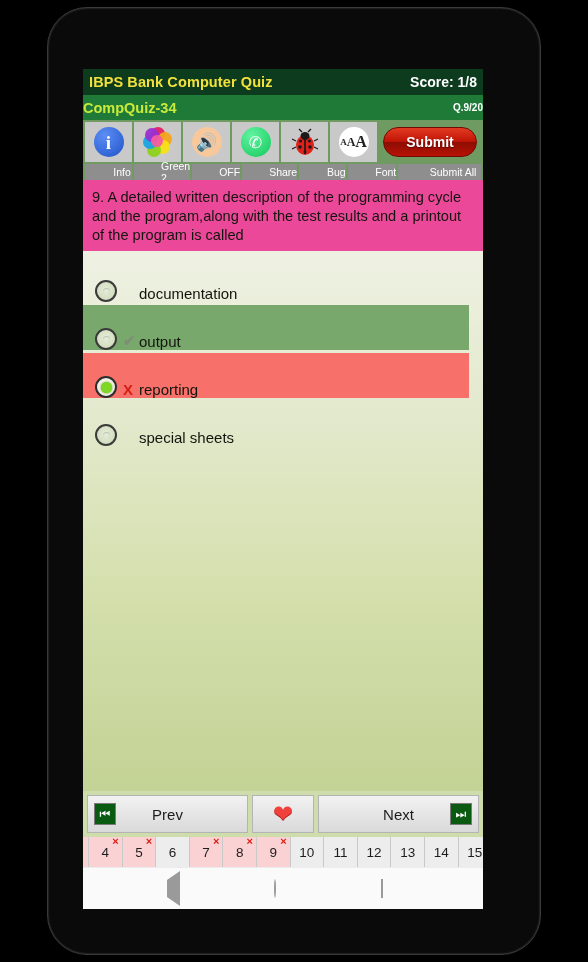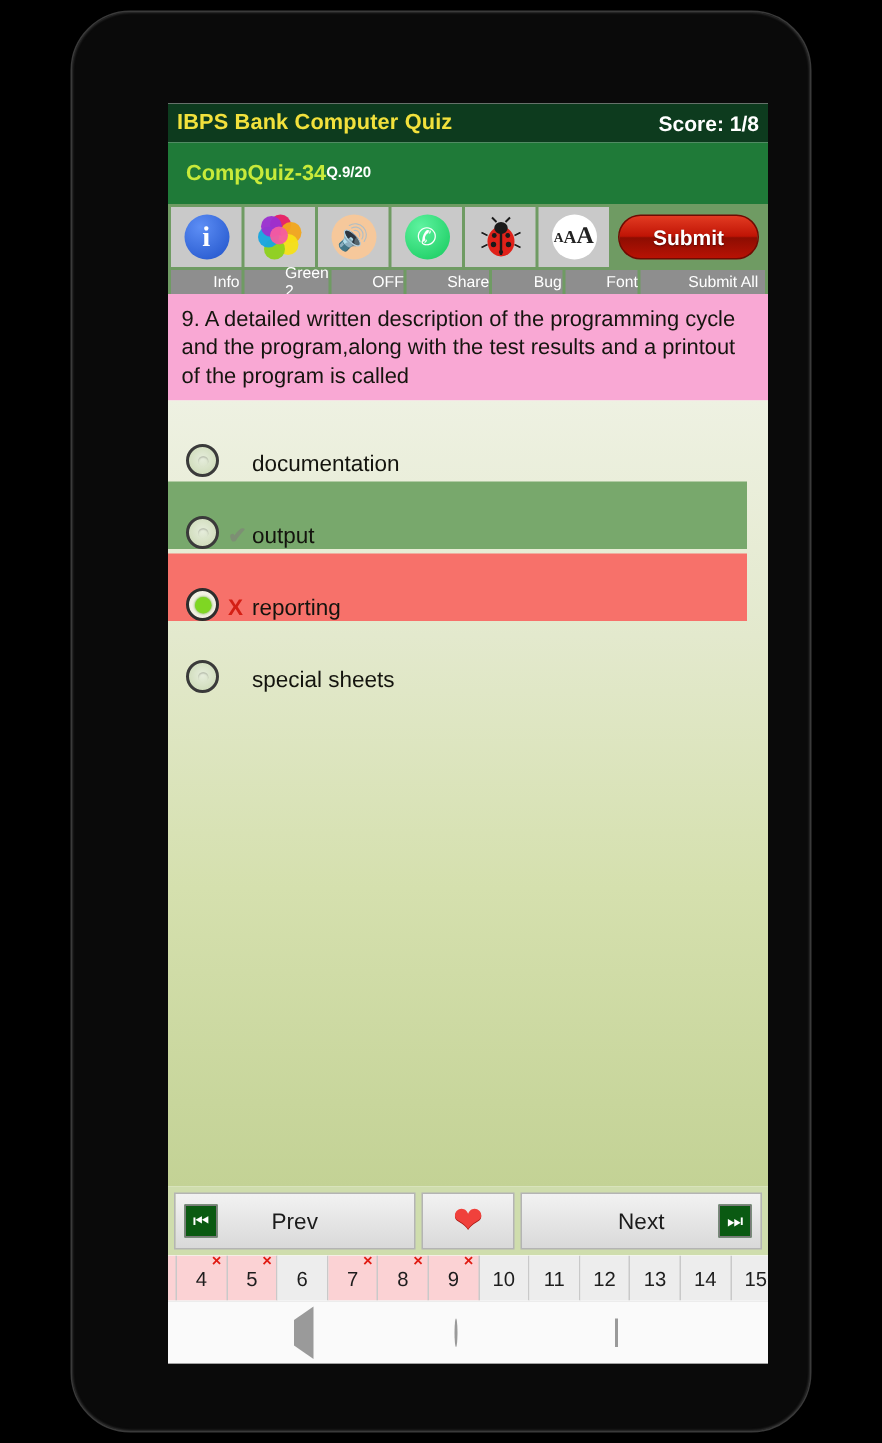--- a/index.html
+++ b/index.html
@@ -15,43 +15,43 @@
     position: absolute;
     left: 47px; top: 7px;
     width: 494px; height: 948px;
     background: #0a0a0a;
     border-radius: 40px;
     border: 1px solid #3a3a3a;
     box-shadow: inset 0 0 2px #555;
   }
   #screen {
     position: absolute;
-    left: 64px; top: 61px;
+    left: 35px; top: 61px;
     width: 400px; height: 840px;
     background: #ffffff;
     overflow: hidden;
   }
 
   
   .titlebar1 {
     height: 26px;
     background: #0d3b1e;
     display: flex; align-items: center;
     padding: 0 6px;
     justify-content: space-between;
   }
   .titlebar1 .t1 { color: #f2e13c; font-size: 14.5px; font-weight: bold; letter-spacing: .1px; }
   .titlebar1 .t2 { color: #ffffff; font-size: 14px; font-weight: bold; }
 
   .titlebar2 {
-    height: 41px;
+    height: 25px;
     background: #1f7a38;
     display: flex; align-items: center;
-    padding: 0 12px;
-    justify-content: flex-start;
+    padding: 0 0;
+    justify-content: space-between;
   }
   .titlebar2 .t1 { color: #c8ea3a; font-size: 14.5px; font-weight: bold; }
   .titlebar2 .t2 { color: #ffffff; font-size: 10px; font-weight: bold; }
 
   
   .toolbar {
     background: #6f9b63;
     padding: 2px 2px 0 2px;
     display: flex;
     flex-direction: column;
@@ -116,21 +116,21 @@
     width: 92%; height: 30px; border-radius: 16px;
     background: linear-gradient(180deg,#e23b22 0%, #c01405 48%, #8d0d02 52%, #b81204 100%);
     border: 1px solid #6f0b02;
     color: #ffffff; font-size: 14px; font-weight: bold;
     display: flex; align-items: center; justify-content: center;
     text-shadow: 0 1px 1px #5a0600;
   }
 
   
   .qwrap {
-    background: #f9a8d4;
+    background: #ec4899;
     padding: 8px 9px 6px 9px;
   }
   .qtext {
     font-size: 14.6px; color: #15150f; line-height: 19px;
   }
 
   
   .options {
     background: linear-gradient(180deg,#eef1e2 0%, #e3e9cd 30%, #d5e0ae 62%, #c3d295 100%);
     padding: 6px 0 0 0;

